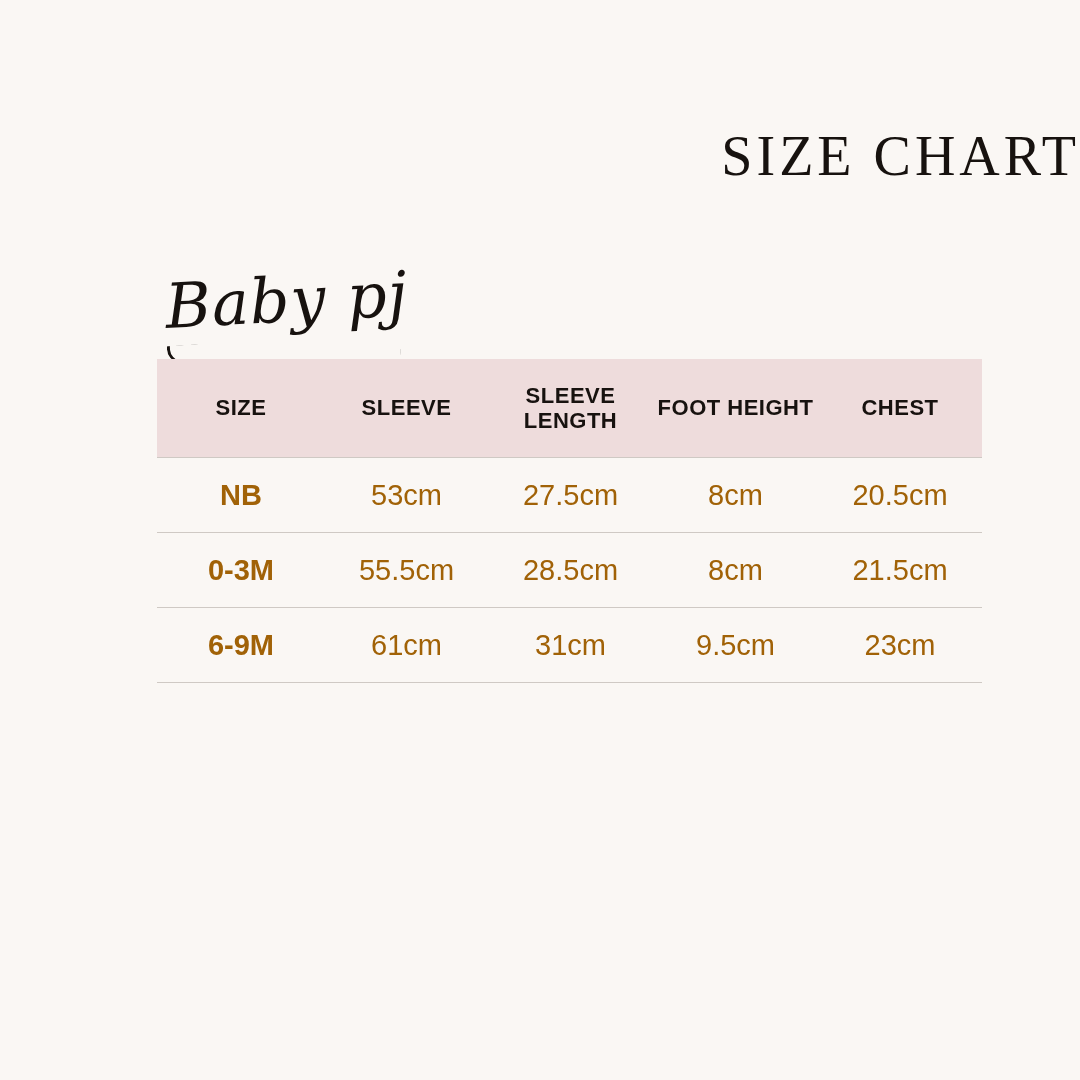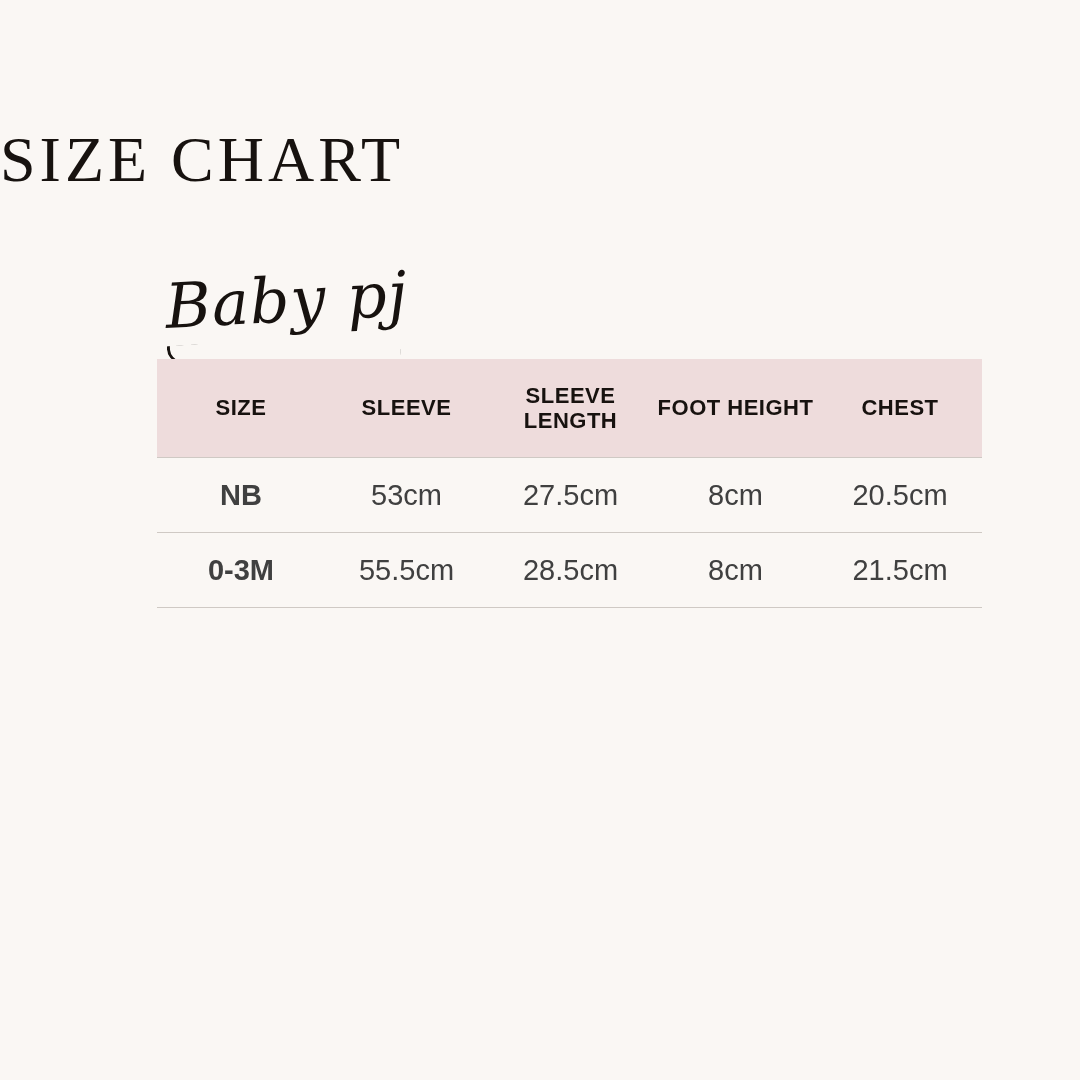--- a/index.html
+++ b/index.html
@@ -17,23 +17,23 @@
     position: relative;
     width: 1080px;
     height: 1080px;
     background: #faf7f4;
   }
   .title {
     position: absolute;
     top: 128px;
     left: 0;
     width: 1080px;
-    text-align: left;
+    text-align: right;
     font-family: "Liberation Serif", serif;
-    font-size: 64px;
+    font-size: 56px;
     letter-spacing: 4px;
     color: #17120f;
     font-weight: 400;
     line-height: 1;
   }
   .script-label {
     position: absolute;
     top: 265px;
     left: 165px;
     width: 420px;
@@ -86,21 +86,21 @@
   table.size-table thead th.len-col { width: 155px; }
   table.size-table thead th.sleeve-col { width: 157px; }
   table.size-table thead th.foot-col { width: 157px; }
   table.size-table thead th.chest-col { width: 156px; }
 
   table.size-table tbody td {
     height: 74px;
     text-align: center;
     vertical-align: middle;
     font-size: 29px;
-    color: #404040;
+    color: #a16207;
     border-bottom: 1px solid #cfc9c4;
     padding: 0 2px;
   }
   table.size-table tbody td.size-cell {
     font-weight: bold;
     font-size: 29px;
   }
   table.size-table tbody tr:first-child td {
     border-top: 1px solid #cfc9c4;
   }
@@ -134,17 +134,24 @@
           <td>8cm</td>
           <td>20.5cm</td>
         </tr>
         <tr>
           <td class="size-cell">0-3M</td>
           <td>55.5cm</td>
           <td>28.5cm</td>
           <td>8cm</td>
           <td>21.5cm</td>
         </tr>
+        <tr>
+          <td class="size-cell">6-9M</td>
+          <td>61cm</td>
+          <td>31cm</td>
+          <td>9.5cm</td>
+          <td>23cm</td>
+        </tr>
       </tbody>
     </table>
   </div>
 
 </div>
 
 </body></html>

